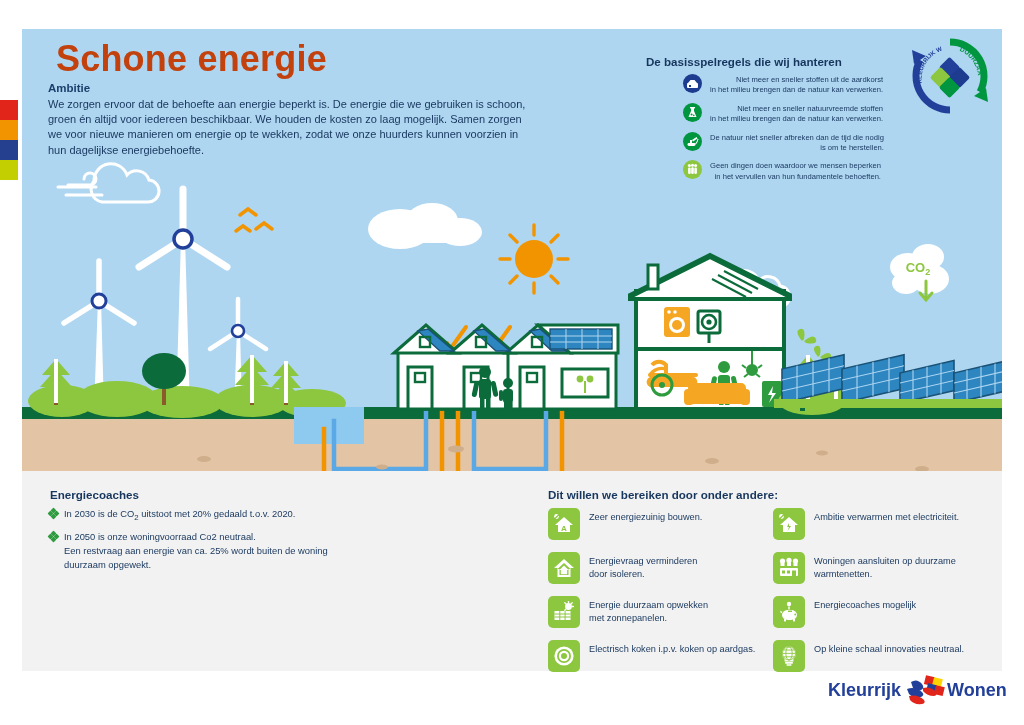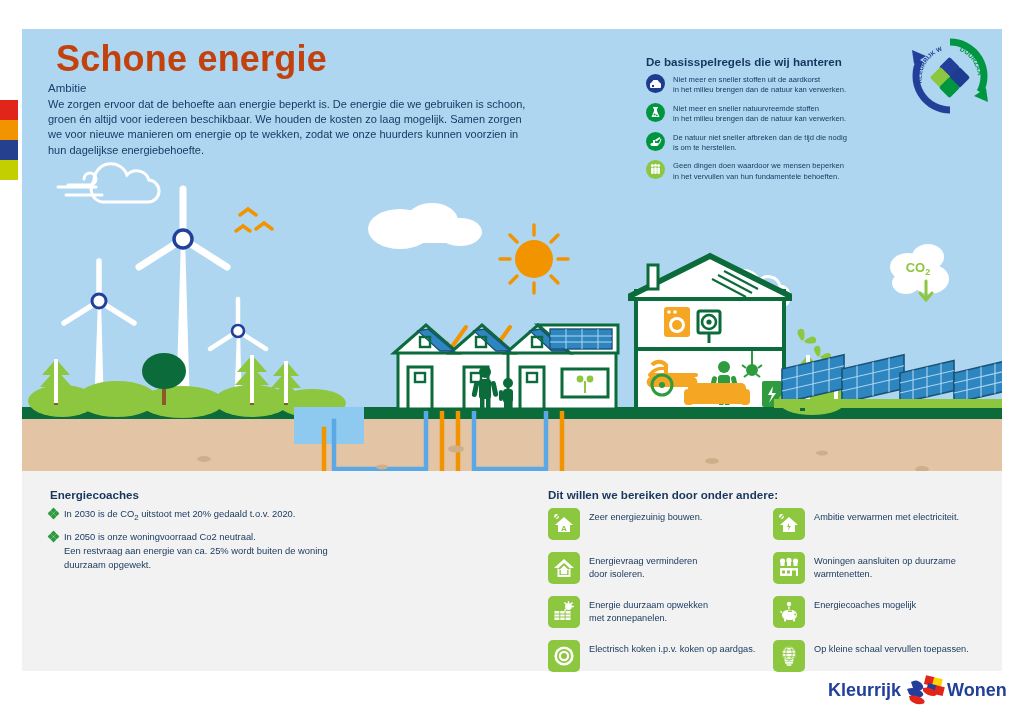--- a/index.html
+++ b/index.html
@@ -6,26 +6,26 @@
   html,body{margin:0;padding:0;background:#ffffff;}
   body{font-family:"Liberation Sans","DejaVu Sans",sans-serif;}
   #poster{position:relative;width:1024px;height:725px;overflow:hidden;background:#ffffff;}
 
   
   .sky{position:absolute;left:22px;top:29px;width:980px;height:442px;background:#aed6f1;}
   .colorbars{position:absolute;left:0;top:100px;width:18px;height:80px;}
   .colorbars div{width:100%;height:20px;}
 
   .title{position:absolute;left:56px;top:38px;font-size:36px;font-weight:bold;color:#c2410c;letter-spacing:.2px;}
-  .ambitie-h{position:absolute;left:48px;top:82px;font-size:11.5px;font-weight:normal;color:#1b3f6b;}
+  .ambitie-h{position:absolute;left:48px;top:82px;font-size:11.5px;font-weight:bold;color:#1b3f6b;}
   .ambitie-p{position:absolute;left:48px;top:97px;width:490px;font-size:11px;line-height:15.2px;color:#17365d;}
 
   
   .rules-h{position:absolute;left:646px;top:55px;font-size:11.6px;font-weight:bold;color:#17365d;}
-  .rules{position:absolute;left:646px;top:74px;width:240px;}
+  .rules{position:absolute;left:683px;top:74px;width:240px;text-align:right;}
   .rule{display:flex;align-items:flex-start;margin-bottom:7px;}
   .rule .badge{flex:0 0 auto;width:19px;height:19px;border-radius:50%;margin-right:8px;display:flex;align-items:center;justify-content:center;}
   .rule .txt{font-size:7.6px;line-height:10.4px;color:#17365d;padding-top:1px;}
 
   
   .duurzaam{position:absolute;left:908px;top:34px;width:84px;height:84px;}
 
   
   .footer{position:absolute;left:22px;top:471px;width:980px;height:200px;background:#f2f2f2;}
   .doel-h{position:absolute;left:50px;top:488px;font-size:11.6px;font-weight:bold;color:#17365d;}
@@ -667,21 +667,21 @@
               <ellipse cx="11" cy="8.4" rx="3.2" ry="6.6"></ellipse>
               <ellipse cx="11" cy="8.4" rx="6.6" ry="6.6"></ellipse>
               <line x1="4.4" y1="8.4" x2="17.6" y2="8.4"></line>
               <line x1="5.4" y1="5" x2="16.6" y2="5"></line>
               <line x1="5.4" y1="11.8" x2="16.6" y2="11.8"></line>
             </g>
             <rect x="7" y="17" width="8" height="1.8" rx="0.8" fill="#fff"></rect>
             <rect x="8.4" y="19.2" width="5.2" height="1.6" rx="0.8" fill="#fff"></rect>
           </svg>
       </span>
-      <span class="gt" style="white-space:pre-line">Op kleine schaal vervullen toepassen.</span>
+      <span class="gt" style="white-space:pre-line">Op kleine schaal innovaties neutraal.</span>
     </div>
   </div>
 
   <div class="logo" style="display:flex;align-items:flex-start;">
     <span class="word">Kleurrijk</span>
     <svg width="42" height="36" viewBox="0 0 42 36" style="margin:0 2px;">
       <rect x="22" y="4" width="9" height="9" transform="rotate(14 26 8)" fill="#e1251b"></rect>
       <rect x="30" y="6" width="9" height="9" transform="rotate(14 34 10)" fill="#ffd400"></rect>
       <rect x="24" y="12" width="9" height="9" transform="rotate(14 28 16)" fill="#22409a"></rect>
       <rect x="32" y="14" width="9" height="9" transform="rotate(14 36 18)" fill="#e1251b"></rect>

